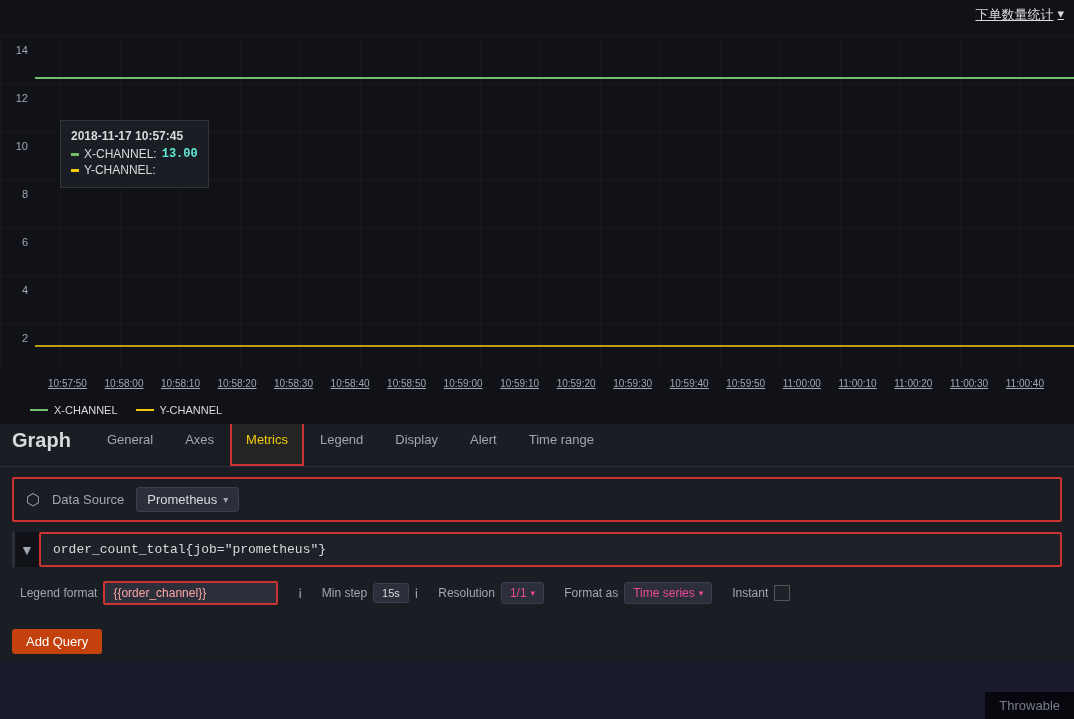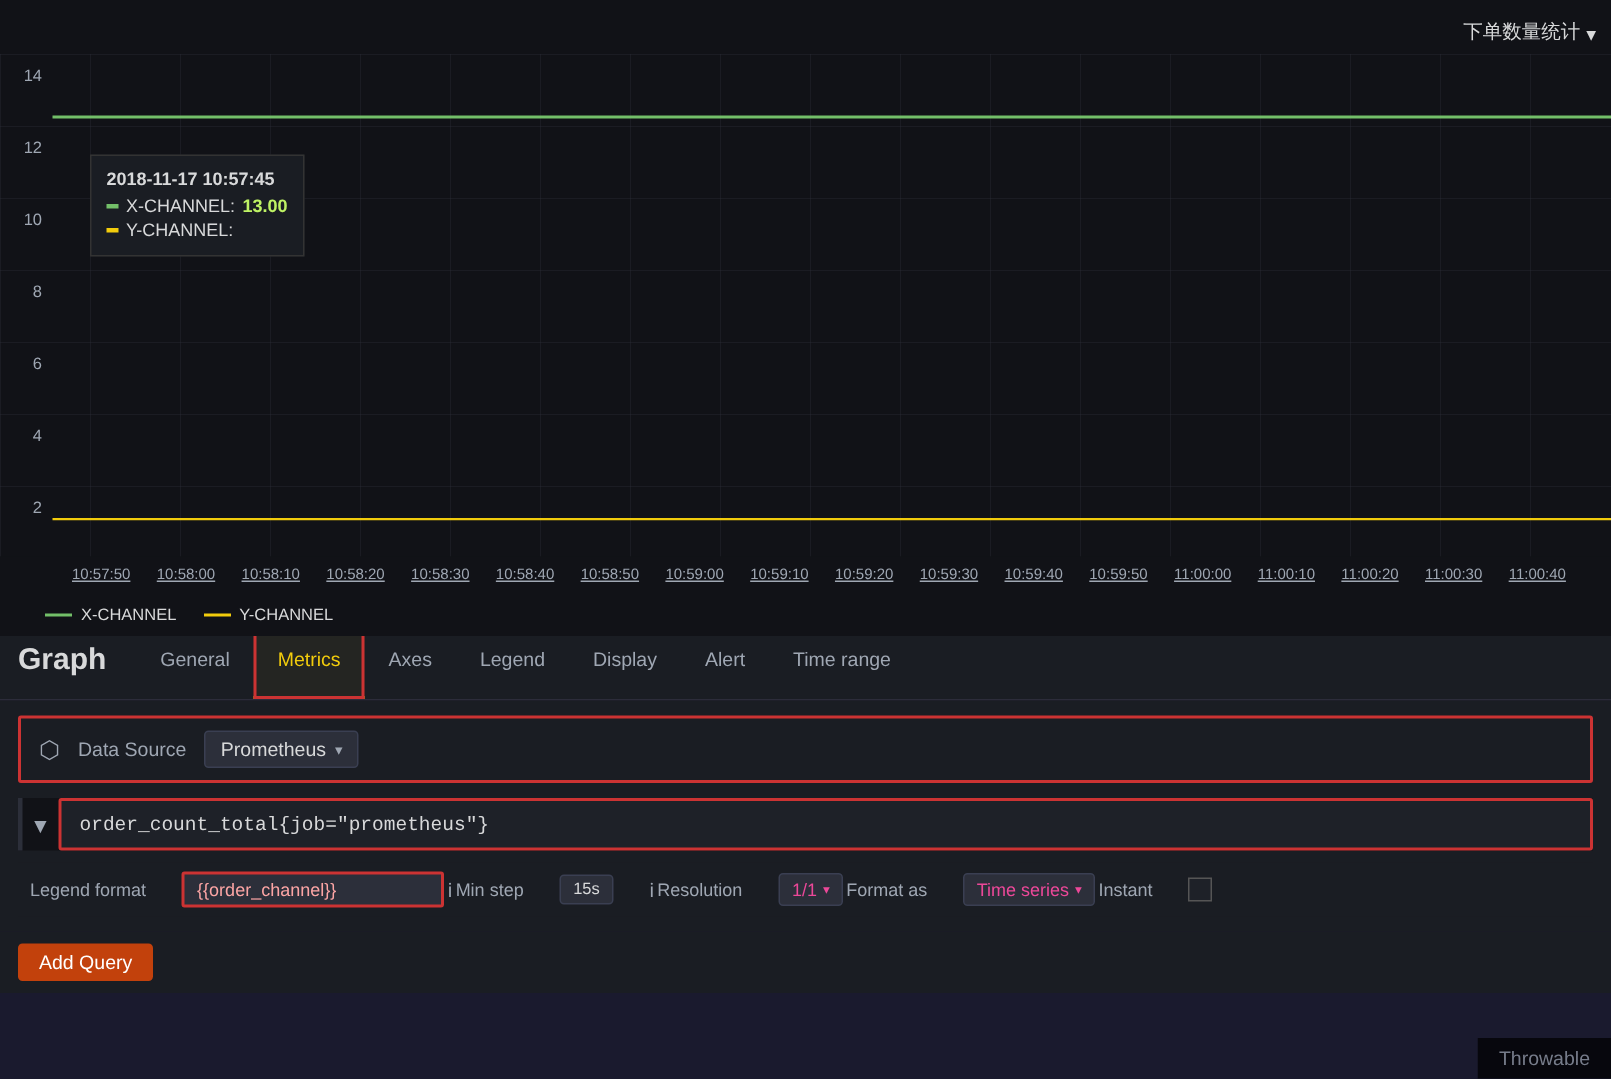--- a/index.html
+++ b/index.html
@@ -18,24 +18,25 @@
       background: #111217;
       width: 100%;
       height: 415px;
       position: relative;
       border-bottom: 1px solid #2c2c3a;
     }
 
     .chart-title-bar {
       display: flex;
       justify-content: flex-end;
-      align-items: flex-end;
+      align-items: flex-start;
       padding: 6px 10px;
       background: #111217;
       height: 36px;
+      text-decoration: underline;
     }
 
     .chart-title {
       color: #d8d9da;
       font-size: 13px;
     }
 
     .chart-title-dropdown {
       cursor: pointer;
       margin-left: 4px;
@@ -44,21 +45,21 @@
 
     .chart-svg-area {
       width: 100%;
       height: 340px;
       position: relative;
     }
 
     
     .tooltip {
       position: absolute;
-      top: 67px;
+      top: 84px;
       left: 60px;
       background: #1a1d23;
       border: 1px solid #333;
       padding: 8px 10px;
       font-size: 12px;
       color: #d8d9da;
       z-index: 10;
       pointer-events: none;
     }
     .tooltip-date {
@@ -79,22 +80,23 @@
     }
     .tooltip-dot-yellow {
       width: 8px; height: 3px;
       background: #f2cc0c;
       display: inline-block;
     }
     .tooltip-label {
       color: #d8d9da;
     }
     .tooltip-value {
-      color: #bef264;
+      color: #5eead4;
       font-weight: bold;
+      font-family: Liberation Mono, monospace;
     }
 
     
     .chart-legend {
       display: flex;
       align-items: center;
       gap: 18px;
       padding: 4px 30px;
       background: #111217;
       height: 28px;
@@ -233,22 +235,22 @@
       align-items: center;
       gap: 0;
       background: #1a1d23;
       padding: 6px 8px;
       flex-wrap: wrap;
     }
 
     .option-group {
       display: flex;
       align-items: center;
-      gap: 24px;
-      margin-right: 2px;
+      gap: 6px;
+      margin-right: 20px;
     }
     .option-label {
       color: #9fa7b3;
       font-size: 12px;
     }
     .option-input {
       background: #2c2f3a;
       border: 2px solid #cc3333;
       border-radius: 2px;
       padding: 3px 8px;
@@ -413,25 +415,25 @@
     </div>
   </div>
 </div>
 
 <div class="panel-tabs-container">
   <span class="panel-title">Graph</span>
   <nav class="tab-list">
     <div class="tab-item">
       <span>General</span>
     </div>
+    <div class="tab-item">
+      <span>Axes</span>
+    </div>
     <div class="tab-item active">
       <span>Metrics</span>
-    </div>
-    <div class="tab-item">
-      <span>Axes</span>
     </div>
     <div class="tab-item">
       <span>Legend</span>
     </div>
     <div class="tab-item">
       <span>Display</span>
     </div>
     <div class="tab-item">
       <span>Alert</span>
     </div>

